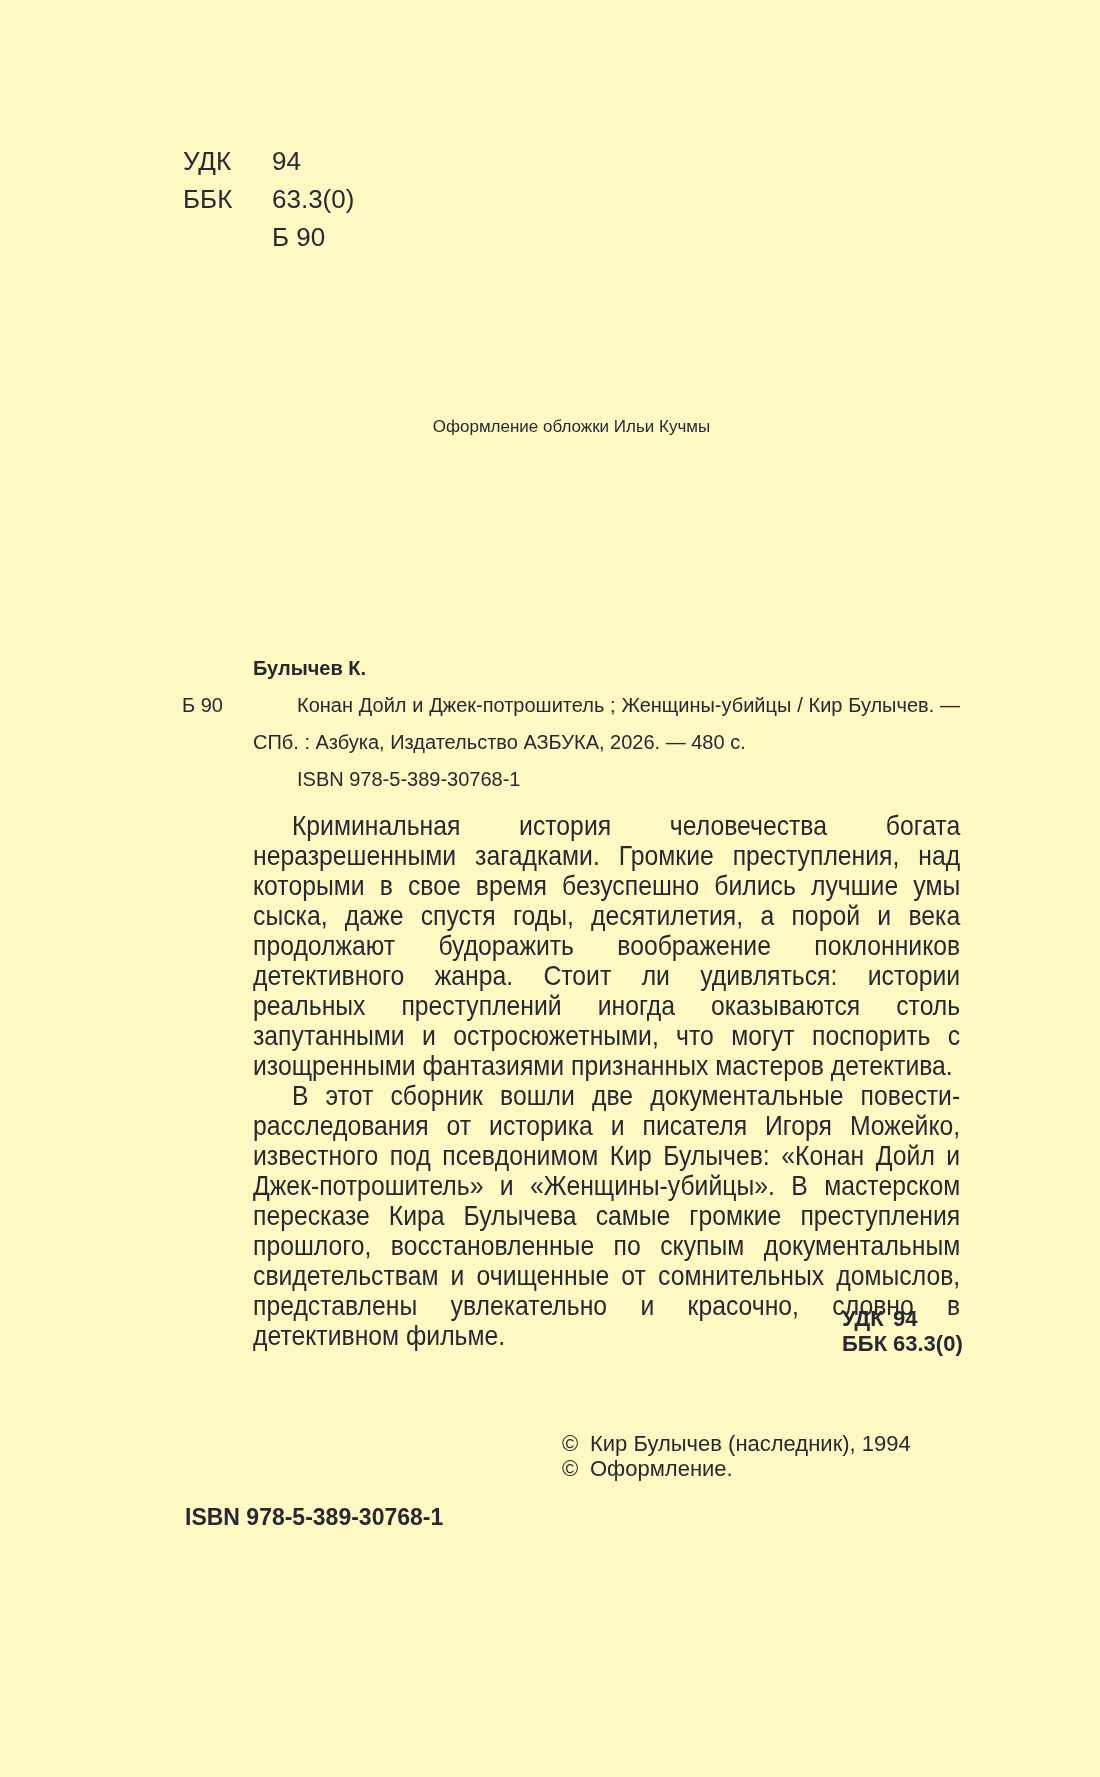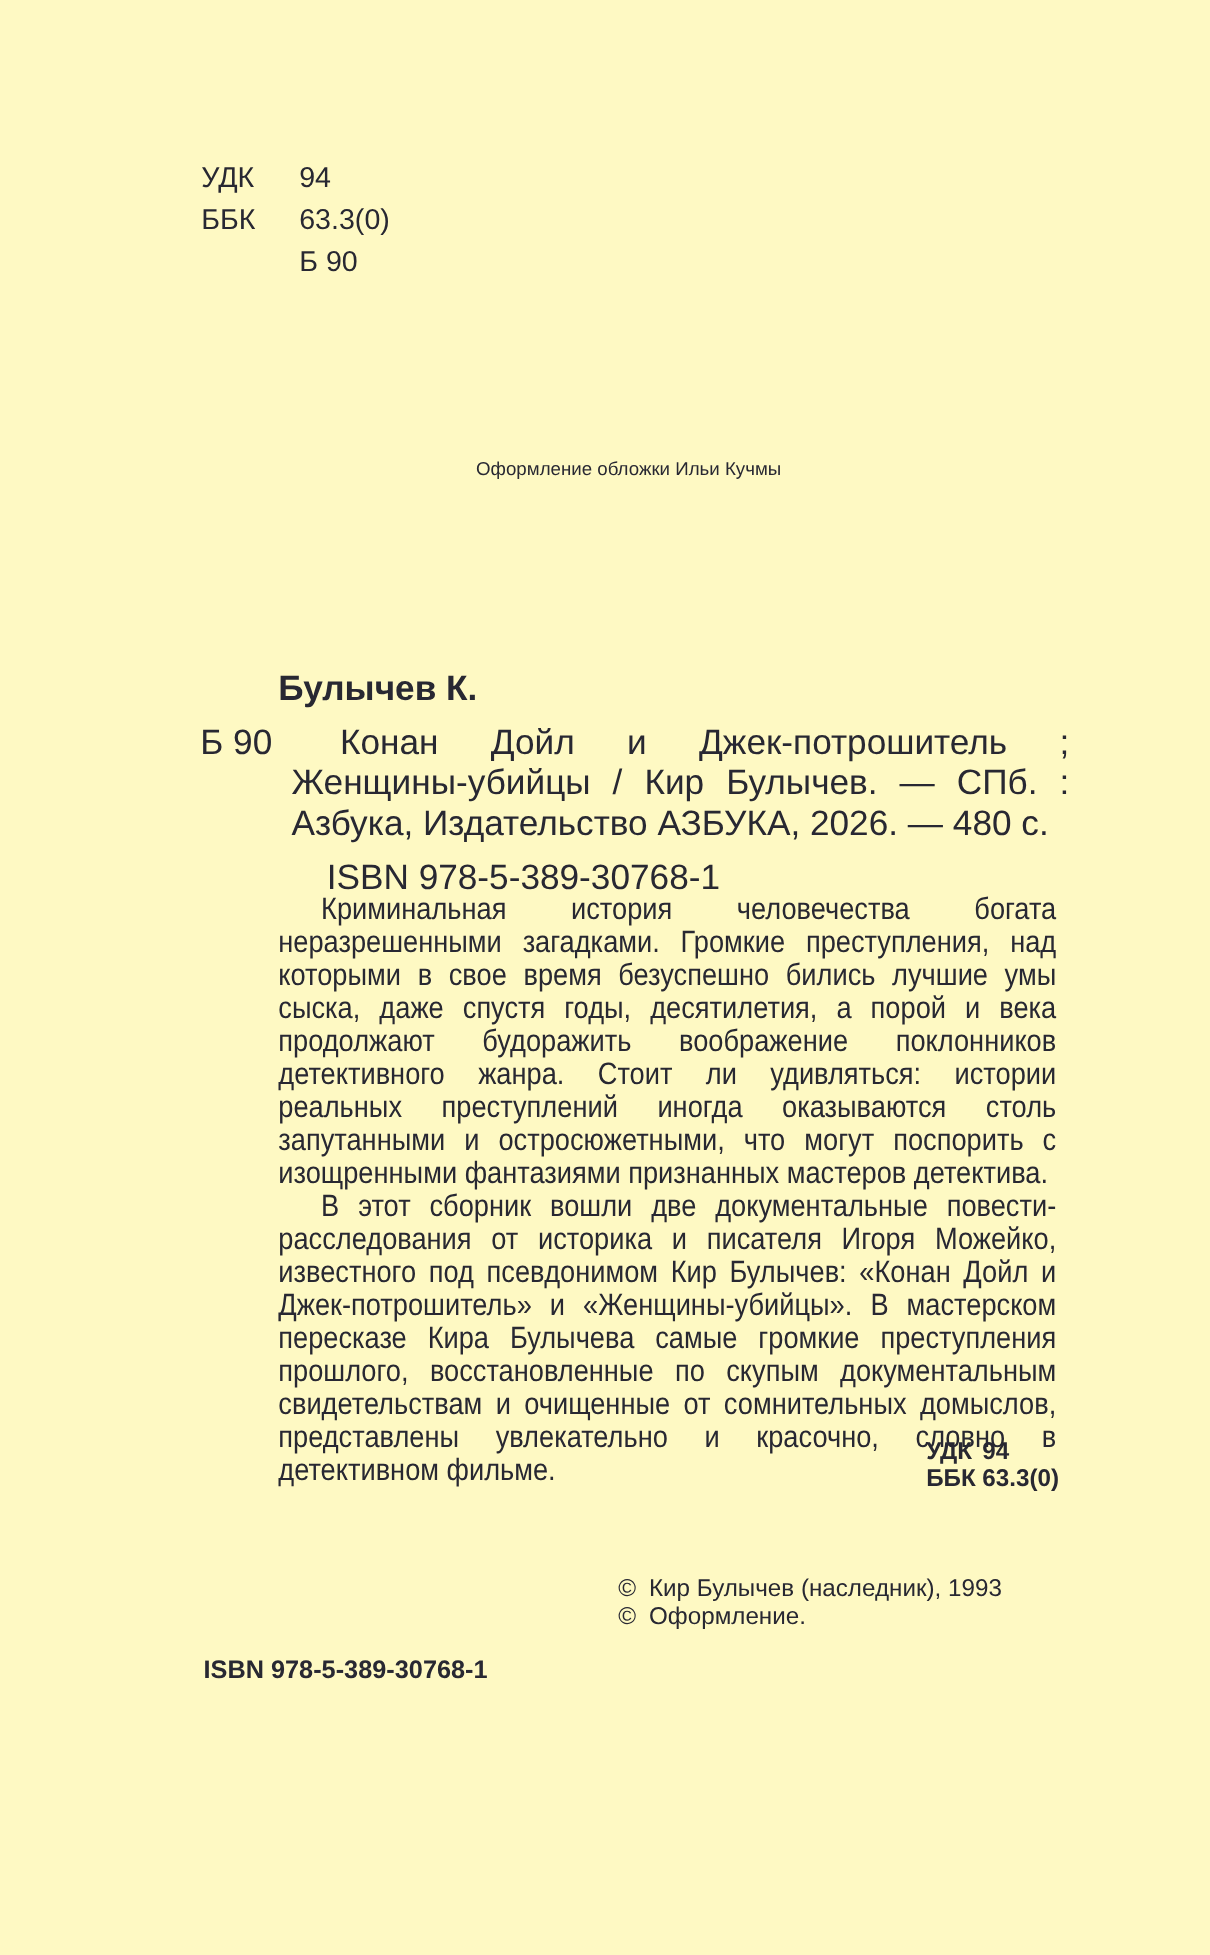--- a/index.html
+++ b/index.html
@@ -32,37 +32,37 @@
     width: 777px;
     text-align: center;
     font-size: 17px;
     line-height: 30px;
   }
 
   
   .catalog {
     position: absolute;
     left: 183px;
-    top: 607px;
+    top: 650px;
     width: 777px;
-    font-size: 32px;
+    font-size: 20px;
     line-height: 37px;
   }
   .catalog .author-heading {
     padding-left: 70px;
     font-weight: bold;
   }
   .catalog .desc-wrap { position: relative; }
   .catalog .author-sign {
     position: absolute;
     left: -1px;
     top: 0;
   }
   .catalog .description {
-    margin: 12px;
+    margin: 0;
     box-sizing: border-box;
     width: 777px;
     padding-left: 70px;
     text-indent: 44px;
     text-align: justify;
   }
   .catalog .isbn-line { padding-left: 114px; }
 
   
   .annotation {
@@ -163,21 +163,21 @@
     </div>
     <div class="row">
       <span class="cls-label">ББК</span>
       <span class="cls-value">63.3(0)</span>
     </div>
   </div>
 
   <div class="copyright">
     <div class="row">
       <span class="c-mark">©</span>
-      <span class="c-text">Кир Булычев (наследник), 1993</span>
+      <span class="c-text">Кир Булычев (наследник), 1994</span>
     </div>
     <div class="row">
       <span class="c-mark">©</span>
       <span class="c-text">Оформление.</span>
     </div>
   </div>
 
   <div class="isbn-bottom">ISBN 978-5-389-30768-1</div>
 
 </div>

